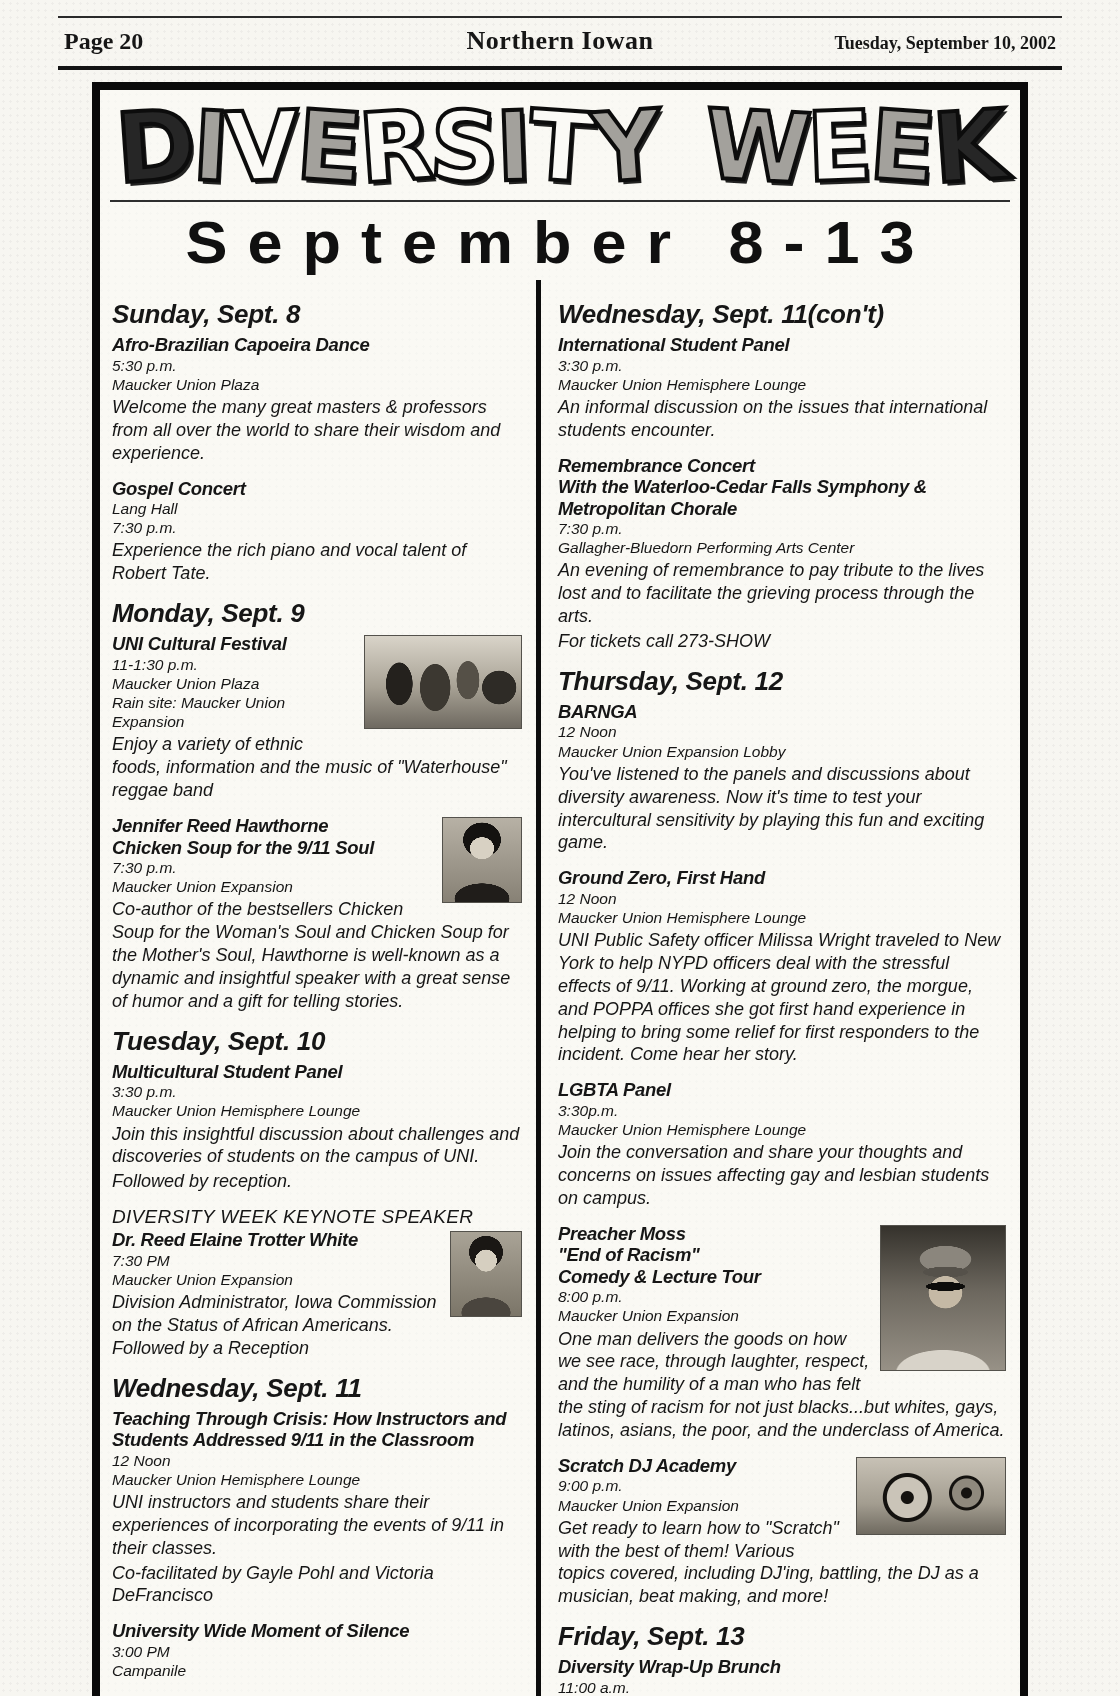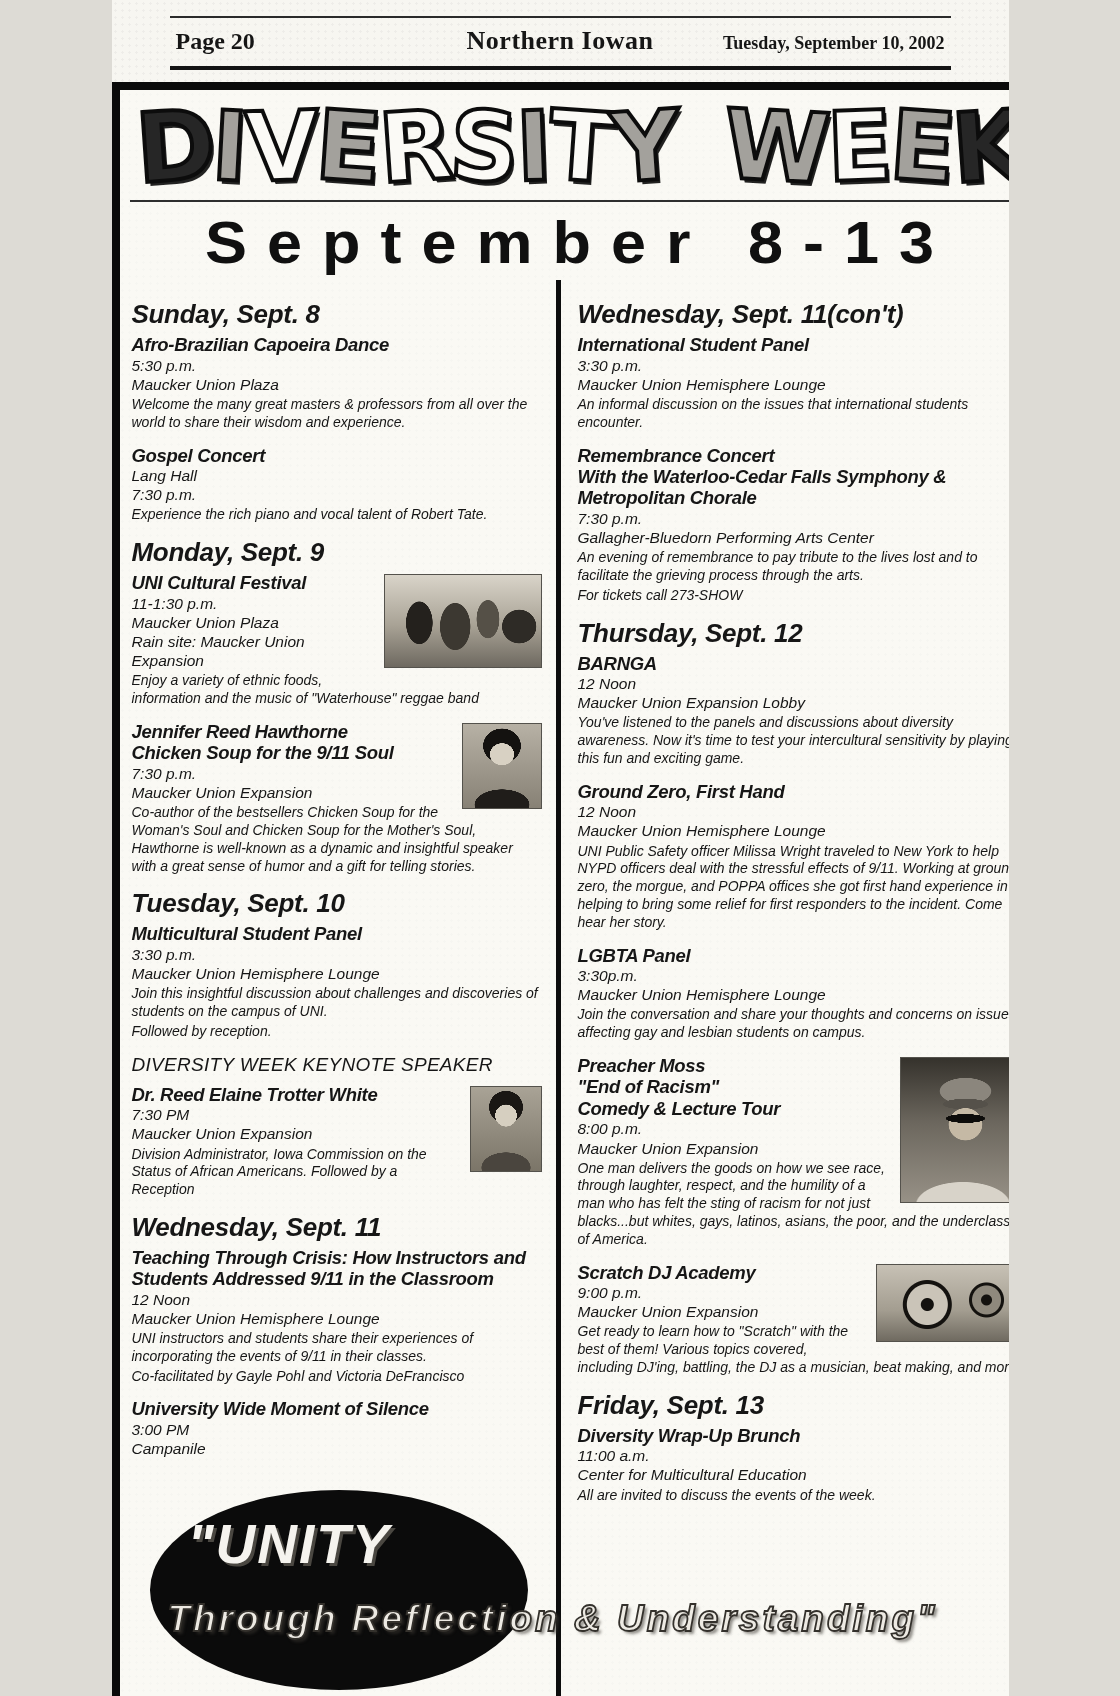--- a/index.html
+++ b/index.html
@@ -1,21 +1,21 @@
 <!DOCTYPE html>
 <html><head>
 <meta charset="utf-8">
 <title>Northern Iowan — Page 20</title>
 <style>
   * { box-sizing: border-box; }
   html,body { margin:0; padding:0; }
   body { background:#dddbd5; }
 
   .page {
-    width:897px; height:1696px; margin:0 auto; position:relative; overflow:hidden;
+    width:1120px; height:1696px; margin:0 auto; position:relative; overflow:hidden;
     background-color:#f7f6f1;
     background-image: radial-gradient(rgba(40,38,34,.045) 1px, transparent 1.2px);
     background-size:7px 7px;
     color:#161616;
     font-family:"Liberation Sans", sans-serif;
   }
 
   
   .masthead { padding:16px 58px 0; font-family:"Liberation Serif", serif; }
   .mast-row {
@@ -60,24 +60,24 @@
   
   .columns { display:flex; align-items:stretch; flex:1 1 auto; }
   .col { padding:10px 14px 18px 12px; }
   .col-left  { width:436px; }
   .col-right { flex:1; border-left:5px solid #0d0d0d; padding-left:17px; }
 
   .day { font-style:italic; font-weight:700; font-size:26px; margin:12px 0 4px; letter-spacing:-.3px; }
   .section:first-of-type .day { margin-top:9px; }
 
   .evt { display:flow-root; margin:0 0 13px; }
-  .kicker { font-style:italic; font-size:19px; letter-spacing:.3px; margin-bottom:8px; white-space:nowrap; }
+  .kicker { font-style:italic; font-size:19px; letter-spacing:.3px; margin-bottom:1px; white-space:nowrap; }
   .evt-title { font-style:italic; font-weight:700; font-size:18.5px; line-height:1.16; letter-spacing:-.3px; }
   .evt-line  { font-style:italic; font-size:15.5px; line-height:1.24; }
-  .evt-desc  { font-style:italic; font-size:14px; line-height:1.27; margin:2px 0 0; }
+  .evt-desc  { font-style:italic; font-size:18px; line-height:1.27; margin:2px 0 0; }
 
   
   .photo { float:right; margin:2px 0 6px 10px; border:1px solid #54524c; }
   .ph-festival { width:158px; height:94px; background:
       radial-gradient(ellipse 14% 38% at 22% 52%, #24211d 0 60%, transparent 62%),
       radial-gradient(ellipse 16% 42% at 45% 56%, #3c3831 0 60%, transparent 62%),
       radial-gradient(ellipse 12% 34% at 66% 48%, #555047 0 60%, transparent 62%),
       radial-gradient(ellipse 18% 30% at 86% 56%, #2e2b26 0 60%, transparent 62%),
       linear-gradient(180deg,#d9d4c9 0%,#a8a295 55%,#6e6960 100%); }
   .ph-hawthorne { width:80px; height:86px; background:

